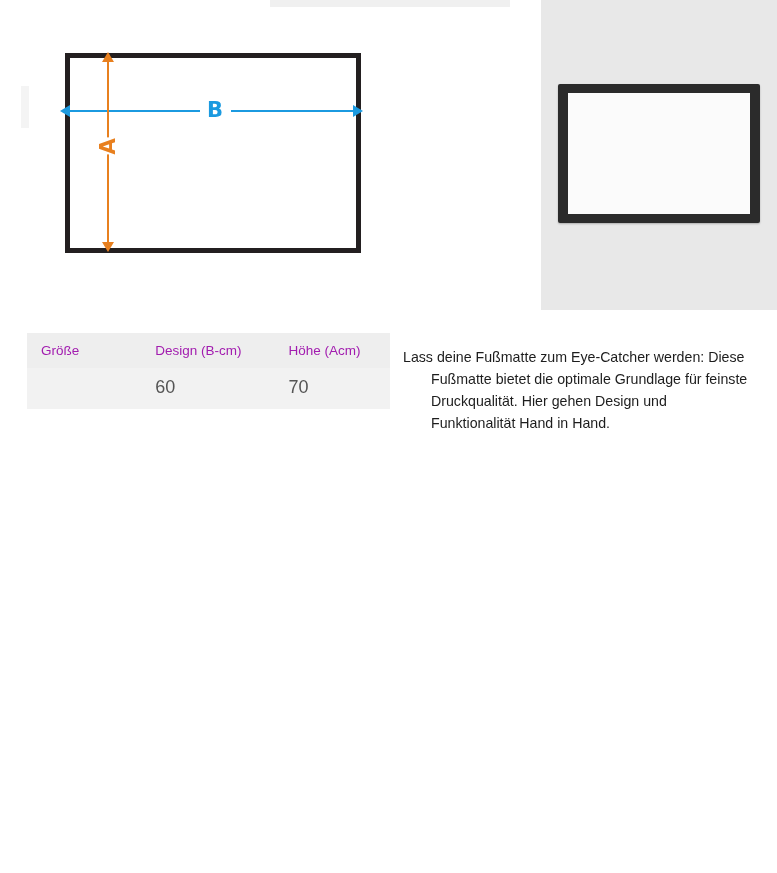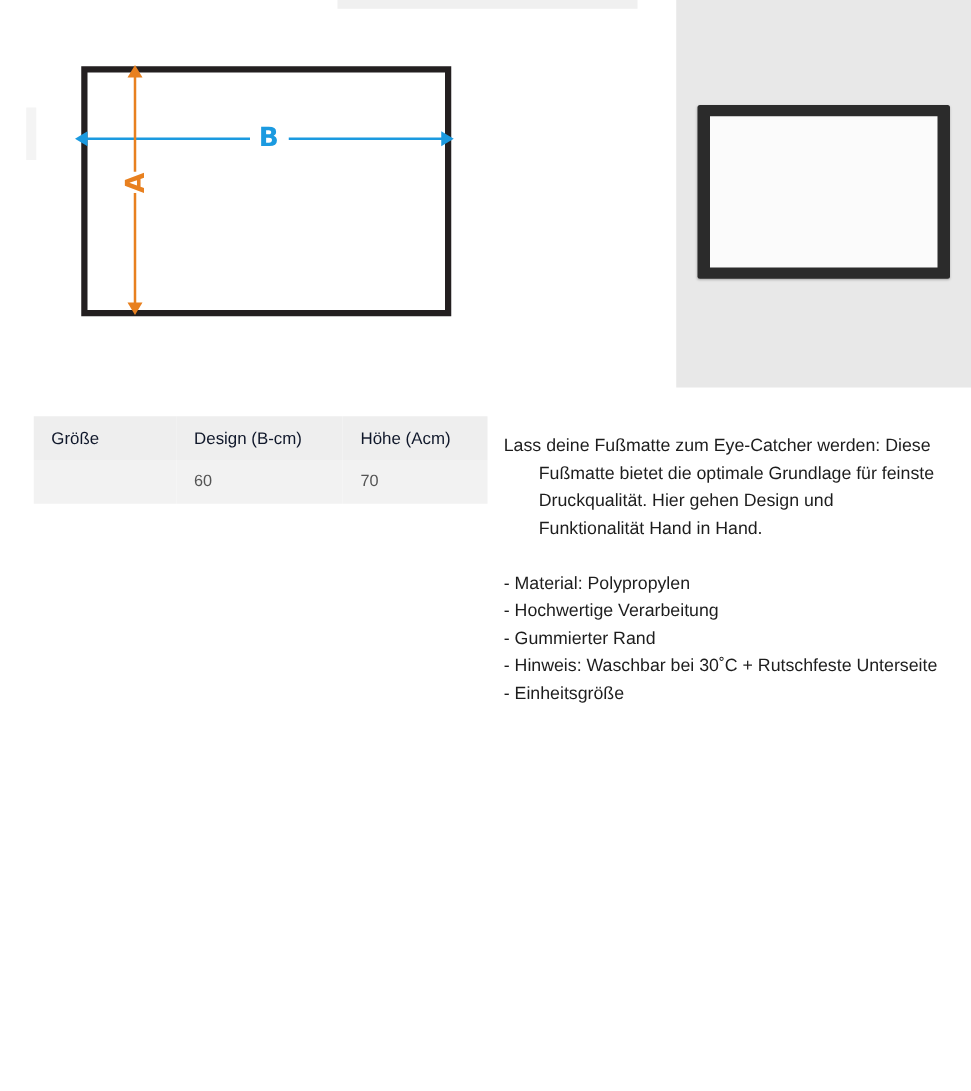--- a/index.html
+++ b/index.html
@@ -180,30 +180,30 @@
     color: #555555;
   }
   .size-table table {
     border-collapse: collapse;
     width: 100%;
   }
   .size-table th {
     background: #eeeeee;
     font-weight: normal;
     text-align: left;
-    color: #0f172a;
+    color: #a21caf;
     padding: 10px 0 10px 14px;
     font-size: 13.5px;
   }
   .size-table td {
     background: #f2f2f2;
     text-align: left;
     color: #555555;
     padding: 9px 0 11px 14px;
-    font-size: 13px;
+    font-size: 18px;
   }
   .col-groesse { width: 113px; }
   .col-breite  { width: 135px; }
   .col-hoehe   { width: 115px; }
   .size-table td.cell-groesse { color: transparent; }
 
   
   .description {
     position: absolute;
     left: 403px;
@@ -268,20 +268,13 @@
         <td class="cell-groesse"></td>
         <td>60</td>
         <td>70</td>
       </tr>
     </tbody>
   </table>
 </div>
 
 <div class="description">
   <p class="intro">Lass deine Fußmatte zum Eye-Catcher werden: Diese Fußmatte bietet die optimale Grundlage für feinste Druckqualität. Hier gehen Design und Funktionalität Hand in Hand.</p>
-  <ul class="bullets">
-    <li>- Material: Polypropylen</li>
-    <li>- Hochwertige Verarbeitung</li>
-    <li>- Gummierter Rand</li>
-    <li>- Hinweis: Waschbar bei 30˚C +  Rutschfeste Unterseite</li>
-    <li>- Einheitsgröße</li>
-  </ul>
 </div>
 
 </body></html>

